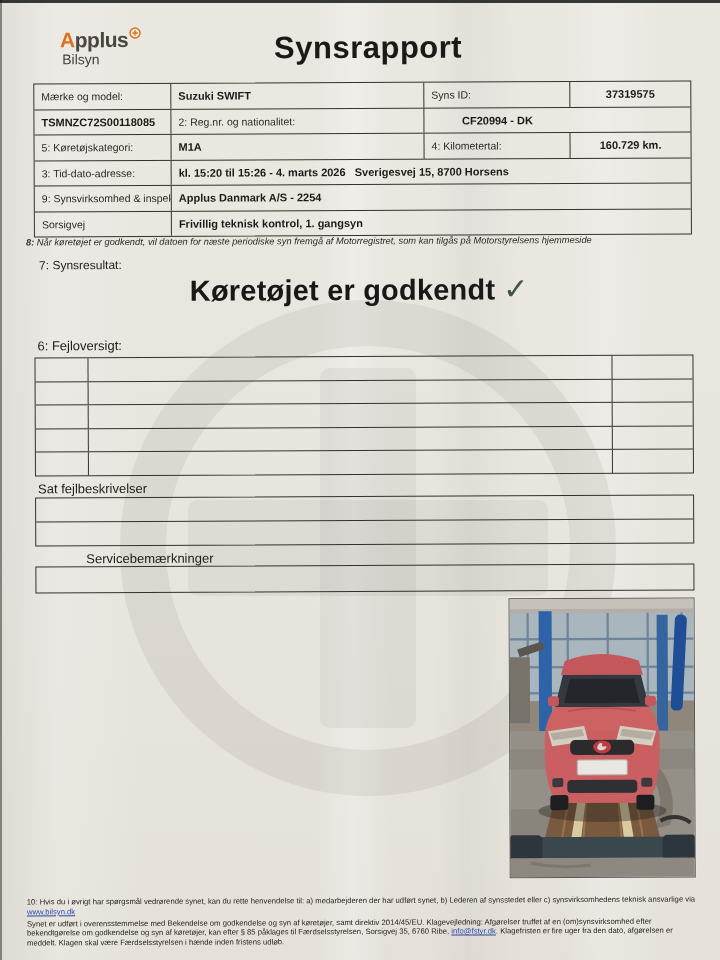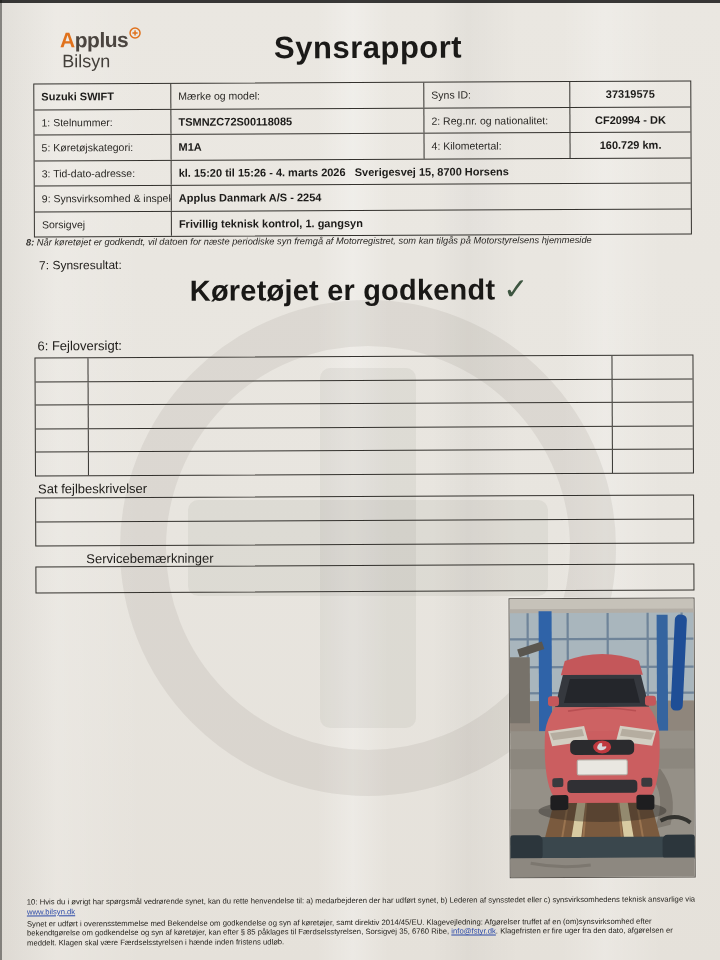--- a/index.html
+++ b/index.html
@@ -22,21 +22,21 @@
       linear-gradient(180deg, #eae7e1 0%, #e8e5df 55%, #e5e1da 100%);
   }
   .sheet{position:absolute;inset:0;transform:rotate(-.25deg);z-index:2;}
   .watermark{position:absolute;left:0;top:0;z-index:1;}
 
   
   .logo{position:absolute;left:62px;top:20px;line-height:1;}
   .logo-main{font-size:21px;font-weight:700;letter-spacing:-.5px;color:#4b4540;}
   .logo-a{color:#e0711c;}
   .logo-plus{display:inline-block;vertical-align:8px;margin-left:1px;}
-  .logo-sub{font-size:18px;color:#433f3a;margin-top:2px;margin-left:2px;}
+  .logo-sub{font-size:14px;color:#433f3a;margin-top:2px;margin-left:2px;}
   .doc-title{position:absolute;left:180px;top:30px;width:380px;text-align:center;
     font-size:31px;font-weight:700;color:#1b1a18;letter-spacing:.5px;}
 
   
   .vtable{position:absolute;left:35px;top:82px;width:656px;border:1.7px solid #34322e;background:rgba(255,255,255,.06);}
   .vrow{display:grid;height:24.5px;border-bottom:1.4px solid #34322e;align-items:center;}
   .vrow:last-child{border-bottom:none;}
   .vrow.cols4{grid-template-columns:137px 253px 146px 1fr;}
   .vrow.cols2{grid-template-columns:137px 1fr;}
   .vcell{height:100%;display:flex;align-items:center;padding:0 7px;overflow:hidden;white-space:nowrap;}
@@ -101,27 +101,26 @@
     <span class="logo-main"><span class="logo-a">A</span><span>pplus</span><span class="logo-plus"><svg width="12" height="12" viewBox="0 0 12 12">
             <circle cx="6" cy="6" r="5" fill="none" stroke="#e0711c" stroke-width="1.5"></circle>
             <path d="M6 3.4 V8.6 M3.4 6 H8.6" stroke="#e0711c" stroke-width="1.5"></path>
           </svg></span></span>
     <div class="logo-sub">Bilsyn</div>
   </div>
   <div class="doc-title">Synsrapport</div>
 
   <div class="vtable">
     <div class="vrow cols4">
+      <div class="vcell vlabel">Mærke og model:</div>
       <div class="vcell vvalue bordered">Suzuki SWIFT</div>
-      <div class="vcell vlabel">Mærke og model:</div>
       <div class="vcell vlabel">Syns ID:</div>
       <div class="vcell vvalue centered">37319575</div>
     </div>
     <div class="vrow cols4">
-      <div class="vcell vlabel">1: Stelnummer:</div>
       <div class="vcell vvalue bordered">TSMNZC72S00118085</div>
       <div class="vcell vlabel">2:  Reg.nr. og nationalitet:</div>
       <div class="vcell vvalue centered">CF20994 - DK</div>
     </div>
     <div class="vrow cols4">
       <div class="vcell vlabel">5: Køretøjskategori:</div>
       <div class="vcell vvalue bordered">M1A</div>
       <div class="vcell vlabel">4: Kilometertal:</div>
       <div class="vcell vvalue centered">160.729 km.</div>
     </div>

